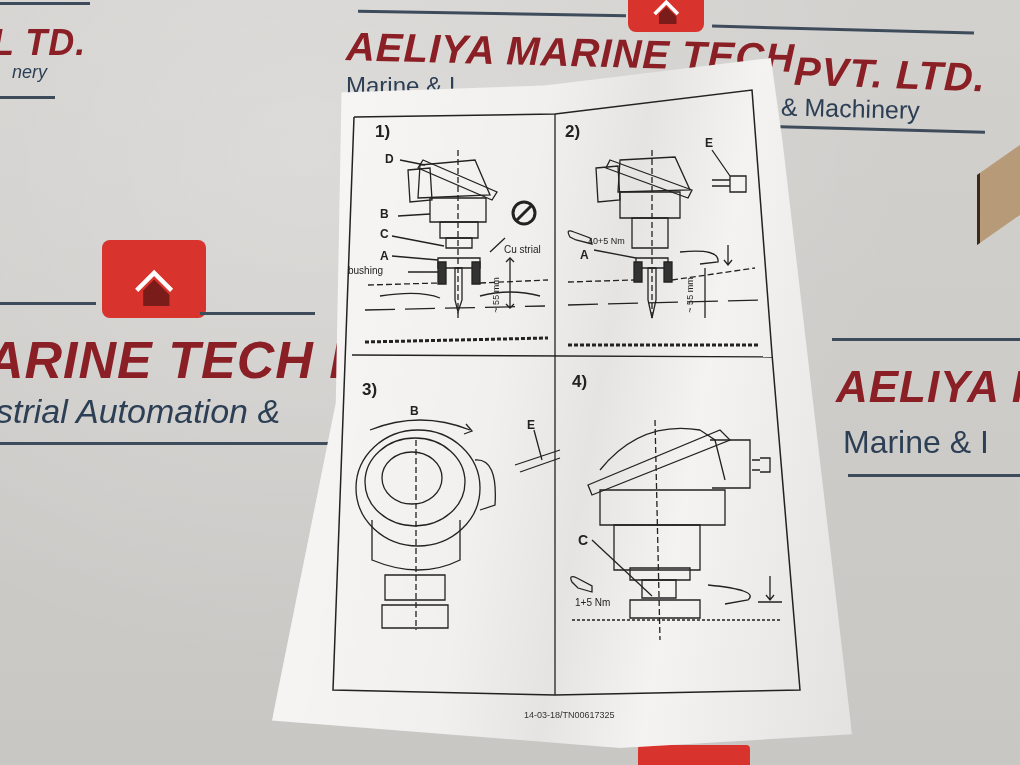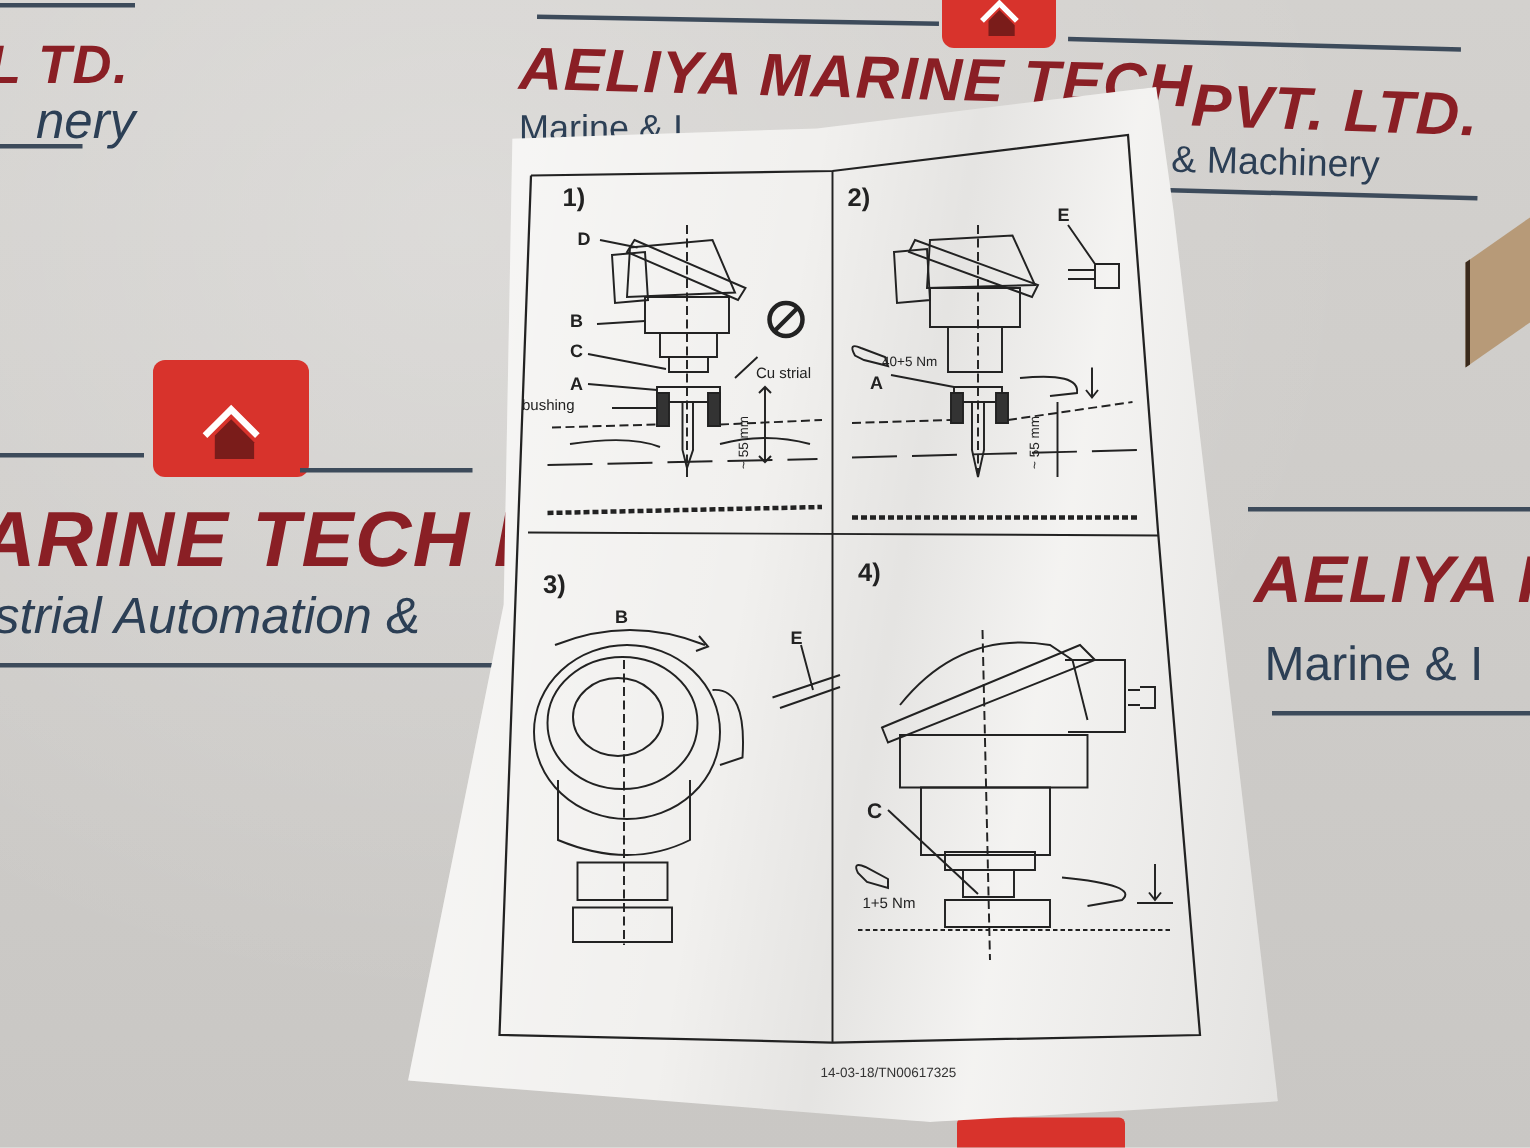--- a/index.html
+++ b/index.html
@@ -32,21 +32,21 @@
   .footer{position:absolute;font-size:9px;color:#333;}
   svg.drawing{position:absolute;left:0;top:0;width:1020px;height:765px;pointer-events:none;}
 </style>
 </head>
 <body>
 
 <div class="backdrop"></div>
 
 <div class="rule" style="left:0;top:2px;width:90px;"></div>
 <div class="brand" style="left:-8px;top:22px;font-size:36px;">L TD.</div>
-<div class="tag" style="left:24px;top:62px;font-size:34px;font-style:italic;">nery</div>
+<div class="tag" style="left:12px;top:62px;font-size:18px;font-style:italic;">nery</div>
 <div class="rule" style="left:0;top:96px;width:55px;"></div>
 
 <div class="logo-box" style="left:628px;top:-20px;width:76px;height:52px;">
   <svg class="roof" viewBox="0 0 40 40">
       <path d="M4 26 L20 10 L36 26" stroke="#fff" stroke-width="5" fill="none"></path>
       <path d="M10 26 L20 16 L34 30 L34 40 L10 40Z" fill="#7a1c1a"></path>
     </svg>
 </div>
 <div class="rule" style="left:358px;top:12px;width:268px;transform:rotate(1deg);"></div>
 <div class="rule" style="left:712px;top:28px;width:262px;transform:rotate(1.5deg);"></div>
@@ -181,13 +181,13 @@
 <div class="callout" style="left:580px;top:248px;">A</div>
 <div class="small" style="left:588px;top:236px;font-size:9px;">40+5 Nm</div>
 <div class="small" style="left:672px;top:290px;transform:rotate(-90deg);font-size:9px;">~ 55 mm</div>
 
 <div class="callout" style="left:410px;top:404px;">B</div>
 <div class="callout" style="left:527px;top:418px;">E</div>
 
 <div class="callout" style="left:578px;top:532px;font-size:14px;">C</div>
 <div class="small" style="left:575px;top:597px;">1+5 Nm</div>
 
-<div class="footer" style="left:547px;top:710px;">14-03-18/TN00617325</div>
+<div class="footer" style="left:524px;top:710px;">14-03-18/TN00617325</div>
 
 </body></html>

